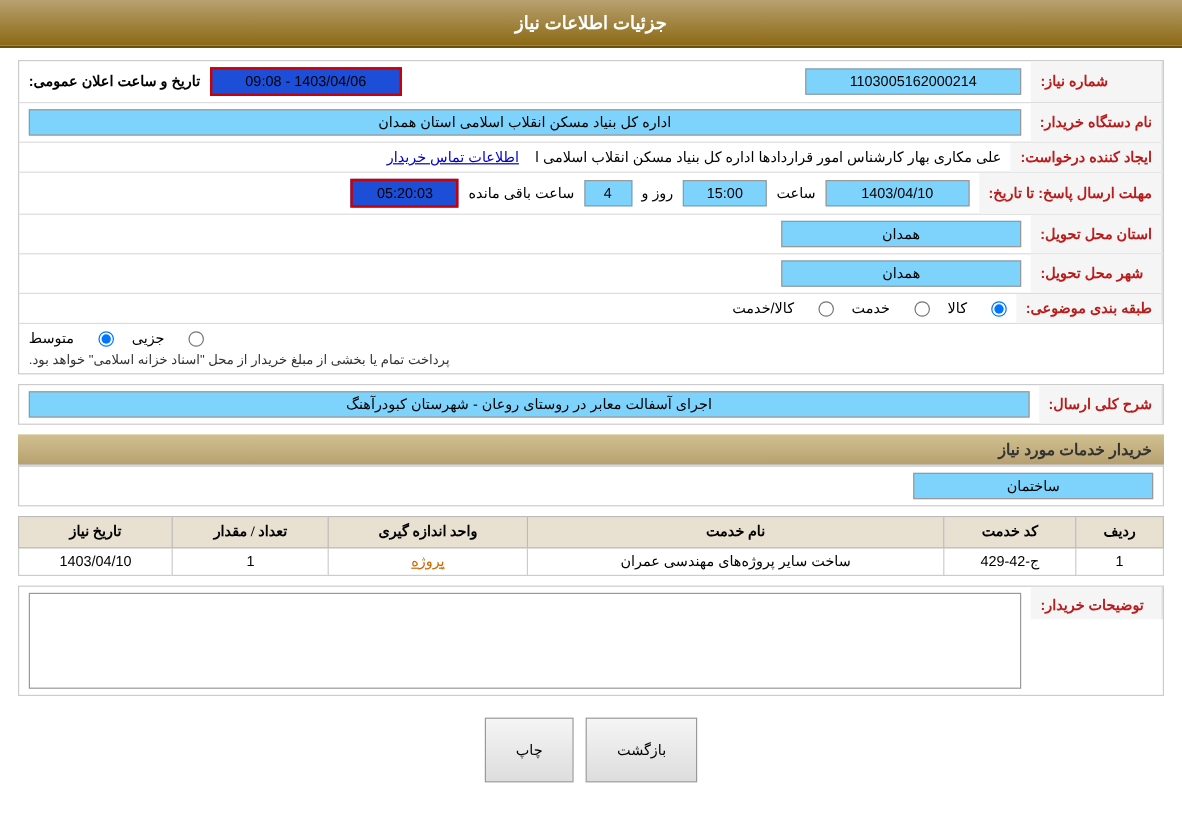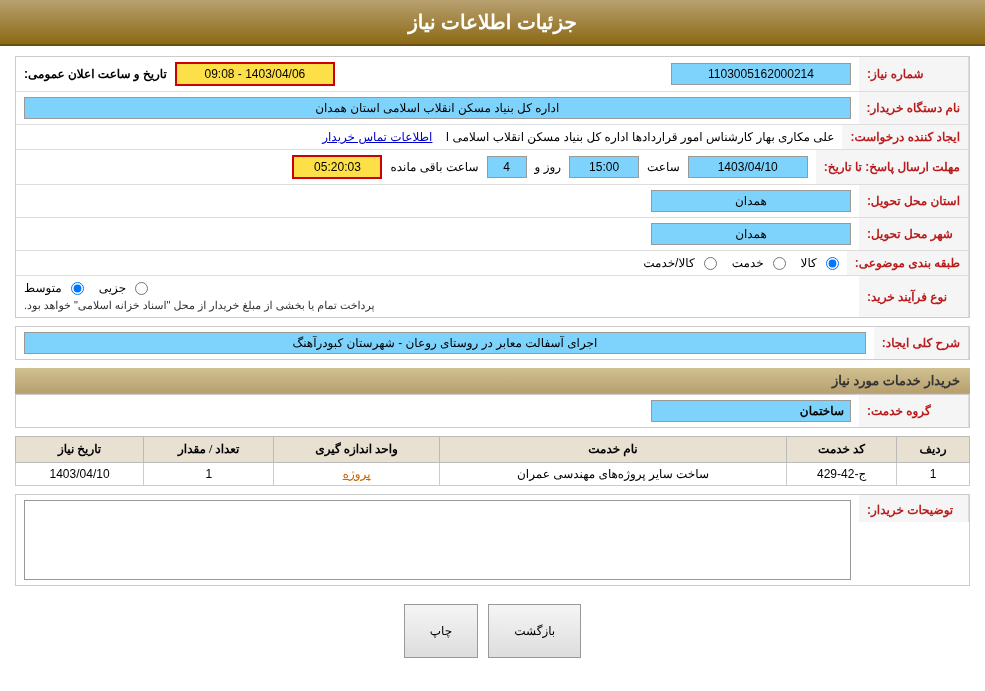--- a/index.html
+++ b/index.html
@@ -14,21 +14,21 @@
       min-height: 691px;
       background: #fff;
       margin: 0 auto;
       padding: 0;
     }
     .header-bar {
       background: linear-gradient(to bottom, #b8a070, #8b6914);
       color: white;
       text-align: center;
       padding: 10px 15px;
-      font-size: 20px;
+      font-size: 15px;
       font-weight: bold;
       border-bottom: 2px solid #6b4f10;
     }
     .content-area {
       padding: 10px 15px;
     }
     .form-section {
       border: 1px solid #ccc;
       margin-bottom: 8px;
       background: #fff;
@@ -84,21 +84,21 @@
       border-bottom: 1px solid #aaa;
     }
     .radio-group {
       display: flex;
       align-items: center;
       gap: 15px;
     }
     .radio-item {
       display: flex;
       align-items: center;
-      gap: 9px;
+      gap: 20px;
     }
     .table-section {
       margin-bottom: 8px;
     }
     table.data-table {
       width: 100%;
       border-collapse: collapse;
       font-size: 12px;
     }
     table.data-table th {
@@ -146,21 +146,21 @@
     }
     .timer-row {
       display: flex;
       align-items: center;
       gap: 8px;
       flex-wrap: nowrap;
     }
     .badge-input {
       border: 2px solid #cc0000;
       padding: 3px 6px;
-      background: #fde047;
+      background: #1d4ed8;
     }
   </style>
 </head>
 <body>
 
 <div class="page-wrapper">
 
   <div class="header-bar">
     <span>جزئیات اطلاعات نیاز</span>
   </div>
@@ -257,56 +257,54 @@
             </div>
             <div class="radio-item">
               <input type="radio" name="category" style="">
               <span>کالا/خدمت</span>
             </div>
           </div>
         </div>
       </div>
 
       <div class="row-group">
-        <div class="label-cell">نوع فرآیند خرید:</div>
         <div class="value-cell" style="flex-direction:column; align-items:flex-end; gap:4px;">
           <div class="radio-group">
             <div class="radio-item">
               <input type="radio" name="purchase" style="">
               <span>جزیی</span>
             </div>
             <div class="radio-item">
               <input type="radio" name="purchase" checked="" style="">
               <span>متوسط</span>
             </div>
           </div>
           <div style="font-size:11px; color:#333; text-align:right;">پرداخت تمام یا بخشی از مبلغ خریدار از محل "اسناد خزانه اسلامی" خواهد بود.</div>
         </div>
       </div>
 
     </div>
 
     <div class="form-section">
       <div class="row-group">
-        <div class="label-cell" style="min-width:90px;">شرح کلی ایجاد:</div>
+        <div class="label-cell" style="min-width:90px;">شرح کلی ارسال:</div>
         <div class="value-cell">
           <div class="input-box input-wide" style="text-align:center;">
             <span>اجرای آسفالت معابر در روستای روعان - شهرستان کبودرآهنگ</span>
           </div>
         </div>
       </div>
     </div>
 
     <div class="section-title">خریدار خدمات مورد نیاز</div>
 
     <div class="form-section">
       <div class="row-group">
-        <div class="label-cell">گروه خدمت:</div>
-        <div class="value-cell">
-          <div class="input-box" style="min-width:200px; font-weight:bold;">
+        <div class="value-cell">
+          <div class="input-box" style="min-width:200px; text-align:center;">
             <span>ساختمان</span>
           </div>
         </div>
       </div>
     </div>
 
     <div class="table-section">
       <table class="data-table">
         <thead>
           <tr>

